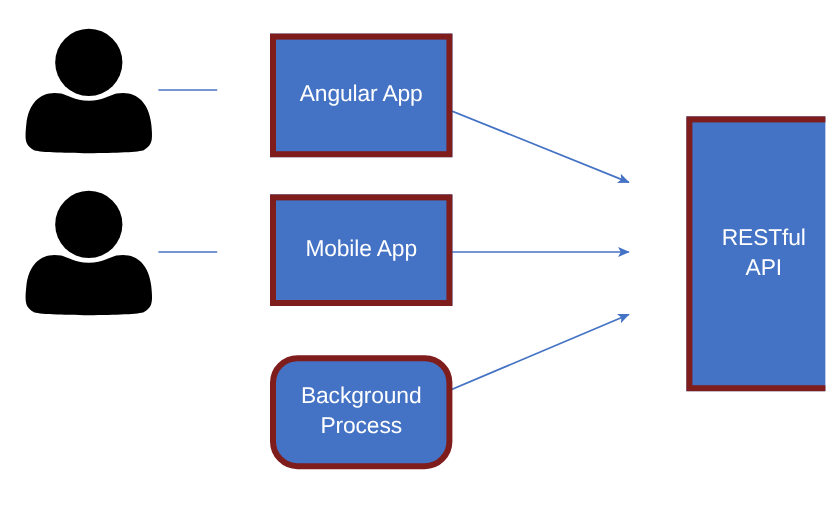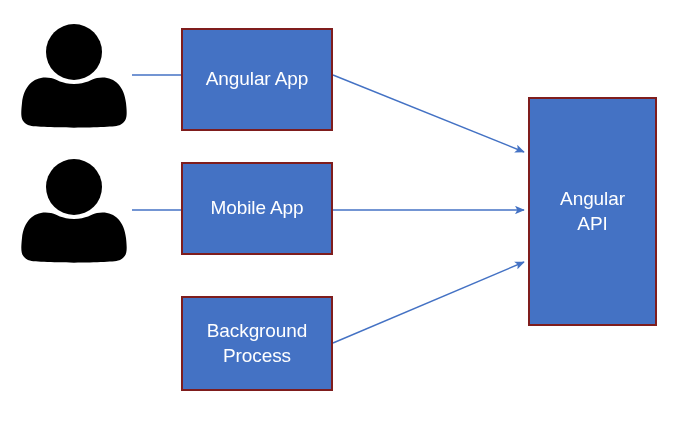--- a/index.html
+++ b/index.html
@@ -15,32 +15,33 @@
     position: relative;
     width: 688px;
     height: 421px;
     background: #ffffff;
     overflow: hidden;
   }
   .node-box {
     position: absolute;
     box-sizing: border-box;
     background: #4472C4;
-    border: 2px solid #7f1d1d;
+    border: 5px solid #7f1d1d;
     display: flex;
     align-items: center;
     justify-content: center;
     text-align: center;
     color: #FFFFFF;
     font-family: "Liberation Sans", sans-serif;
     font-size: 19px;
     line-height: 1.28;
     letter-spacing: -0.1px;
     white-space: pre-line;
     user-select: none;
+    margin-left: 44px;
   }
   .node-box.client {
     width: 152px;
     height: 103px;
   }
   .node-box.api {
     width: 129px;
     height: 229px;
   }
   .actor {
@@ -124,23 +125,23 @@
   </svg>
 
   <div class="node-box client" style="left:181px; top:28px; height:103px;">
     <span>Angular App</span>
   </div>
 
   <div class="node-box client" style="left:181px; top:162px; height:93px;">
     <span>Mobile App</span>
   </div>
 
-  <div class="node-box client" style="left:181px; top:296px; height:95px;">
+  <div class="node-box client" style="left:181px; top:296px; height:95px;border-radius:23px;">
     <span>Background
 Process</span>
   </div>
 
   <div class="node-box api" style="left:528px; top:97px;">
-    <span>Angular
+    <span>RESTful
 API</span>
   </div>
 
 </div>
 
 </body></html>

